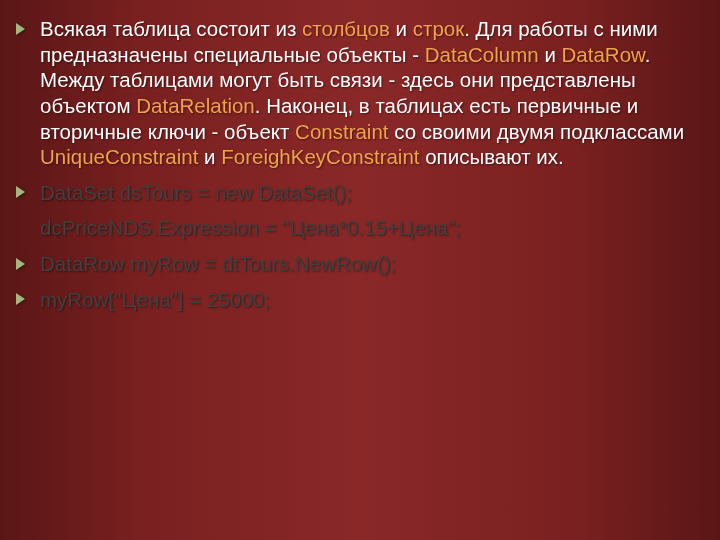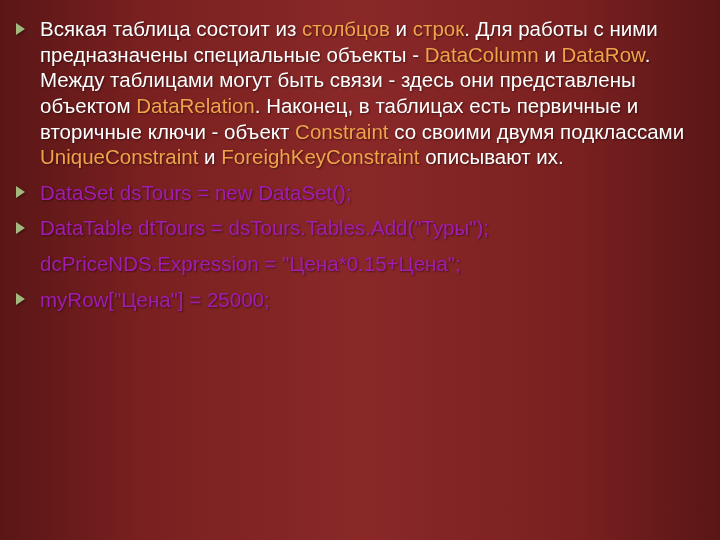--- a/index.html
+++ b/index.html
@@ -45,46 +45,46 @@
     border-left: 9px solid #a3b87c;
     filter: drop-shadow(1px 1px 1px rgba(0,0,0,0.4));
   }
   .bullets > li.sub {
     padding-left: 30px;
   }
   .bullets > li.no-bullet::before {
     display: none;
   }
   .hl { color: #f2a24a; }
-  .txt-w { color: #a21caf; margin-top: 17px; }
+  .txt-w { color: #404040; margin-top: 17px; }
 </style>
 </head>
 <body>
 
 <div class="slide">
   <ul class="bullets">
 
     <li>
       <span>Всякая таблица состоит из </span><span class="hl">столбцов</span><span> и </span><span class="hl">строк</span><span>. Для работы с ними предназначены специальные объекты - </span><span class="hl">DataColumn</span><span> и </span><span class="hl">DataRow</span><span>. Между таблицами могут быть связи - здесь они представлены объектом </span><span class="hl">DataRelation</span><span>. Наконец, в таблицах есть первичные и вторичные ключи - объект </span><span class="hl">Constraint</span><span> со своими двумя подклассами </span><span class="hl">UniqueConstraint</span><span> и </span><span class="hl">ForeighKeyConstraint</span><span> описывают их.</span>
     </li>
 
     <li class="sub">
       <span class="txt-w"> DataSet dsTours = new DataSet();</span>
     </li>
 
-    <li class="sub">
-      <span class="txt-w"> DataTable dtTours = dsTours.Tables.Add("Туры");</span>
-    </li>
 
 
 
     <li class="no-bullet">
       <span class="txt-w">dcPriceNDS.Expression = "Цена*0.15+Цена";</span>
     </li>
 
+    <li>
+      <span class="txt-w">DataRow myRow = dtTours.NewRow();</span>
+    </li>
 
     <li>
       <span class="txt-w">myRow["Цена"] = 25000;</span>
     </li>
 
 
   </ul>
 </div>
 
 </body></html>

